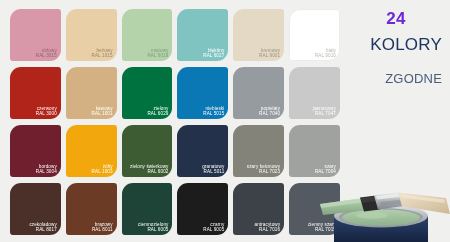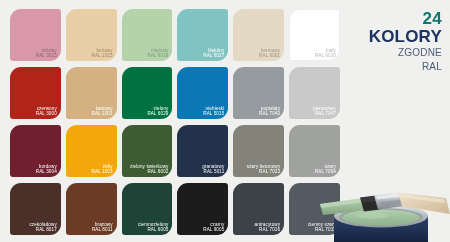--- a/index.html
+++ b/index.html
@@ -40,26 +40,26 @@
   
   #panel{
     position:absolute;right:8px;top:10px;
     width:92px;text-align:right;
   }
   #count{
     font-size:17px;font-weight:bold;color:#1d3461;
     line-height:1;letter-spacing:.3px;
   }
   #title{
-    font-size:17px;font-weight:bold;color:#1d3461;
-    line-height:1.08;letter-spacing:.2px;margin-top:1px;
+    font-size:17px;font-weight:normal;color:#1d3461;
+    line-height:1.08;letter-spacing:.2px;margin-top:9px;
   }
   #subtitle{
-    margin-top:0;
-    font-size:10px;color:#4a5c79;
+    margin-top:16px;
+    font-size:13px;color:#4a5c79;
     line-height:1.32;letter-spacing:.2px;
   }
 
   
   #can{
     position:absolute;right:0;bottom:0;
     width:130px;height:62px;
     pointer-events:none;
   }
 </style>
@@ -209,25 +209,24 @@
       </div>
       <div class="swatch" style="background: rgb(83, 90, 97);">
         <div class="sw-label" style="color: rgb(255, 255, 255);">
           <span class="sw-name">ciemny szary</span>
           <span class="sw-code">RAL 7015</span>
         </div>
       </div>
     </div>
 
   <div id="panel">
-    <div id="count" style="color: #0f766e;">24</div>
+    <div id="count" style="color: #6d28d9; text-align: center;">24</div>
     <div id="title" style="color: rgb(29, 52, 97);">KOLORY</div>
     <div id="subtitle" style="color: rgb(74, 92, 121);">
       <div>ZGODNE</div>
-      <div>RAL</div>
     </div>
   </div>
 
   <svg id="can" viewBox="0 0 130 62" preserveAspectRatio="none">
     <defs>
       <linearGradient id="gPaint" x1="0" y1="0" x2="0" y2="1">
         <stop offset="0%" stop-color="#b2cfae"></stop>
         <stop offset="100%" stop-color="#8fb18d"></stop>
       </linearGradient>
       <linearGradient id="gRim" x1="0" y1="0" x2="0" y2="1">

